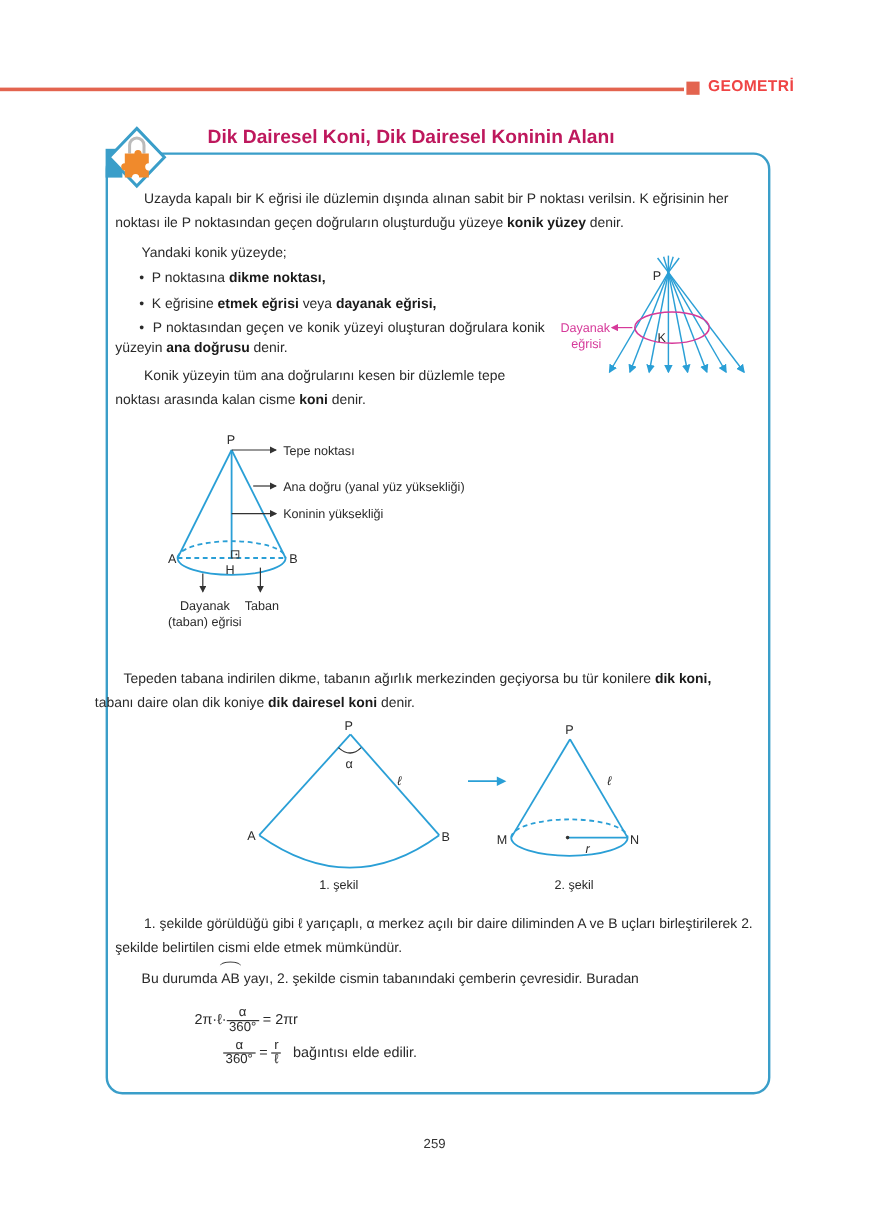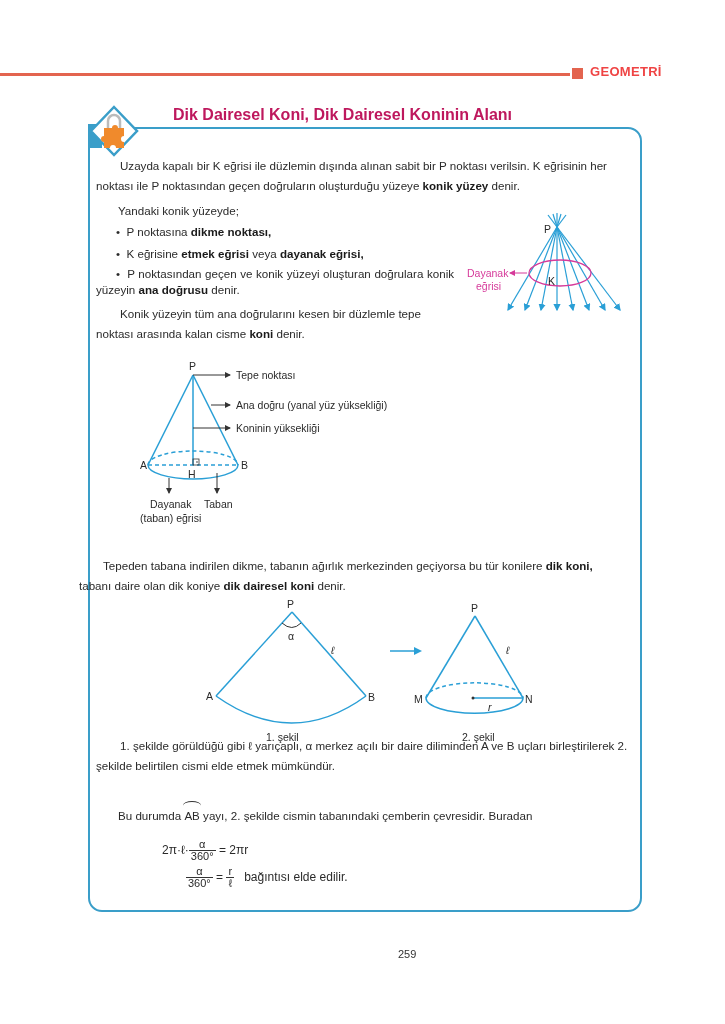--- a/index.html
+++ b/index.html
@@ -9,21 +9,21 @@
   .hdr-sq { position:absolute; left:572px; top:68px; width:11px; height:11px; background:#e3644f; }
   .hdr-title { position:absolute; left:590px; top:64px; font-size:13px; font-weight:bold; color:#ef4444; letter-spacing:0.3px; }
   .box { position:absolute; left:88px; top:127px; width:550px; height:781px; border:2px solid #3a9ec9; border-radius:14px; }
   .section-title { position:absolute; left:145px; top:106px; font-size:16px; font-weight:bold; color:#be185d;margin-left:28px; }
   .icon-wrap { position:absolute; left:82px; top:104px; width:60px; height:58px; }
   .txt { position:absolute; font-size:11.6px; line-height:17px; color:#2a2a2a; }
   .txt b { font-weight:bold; color:#1a1a1a; }
   .ind { text-indent:24px; }
   .diagram { position:absolute; }
   .lbl { font-family:"Liberation Sans", sans-serif; font-size:10.5px; fill:#2a2a2a; }
-  .pagenum { position:absolute; left:353px; top:948px; font-size:11px; color:#333;margin-left:45px; }
+  .pagenum { position:absolute; left:353px; top:948px; font-size:11px; color:#333; }
   .frac { display:inline-block; vertical-align:middle; text-align:center; font-size:11px; line-height:11px; }
   .frac .num { display:block; border-bottom:1px solid #333; padding:0 2px; }
   .frac .den { display:block; padding:0 2px; }
   .math { position:absolute; font-size:12px; color:#2a2a2a;margin-left:48px; }
 </style>
 </head>
 <body>
 
 <div class="hdr-line"></div>
 <div class="hdr-sq"></div>
@@ -159,21 +159,21 @@
   </g>
   <circle cx="73" cy="108" r="1.5" fill="#333"></circle>
   <text class="lbl" x="71" y="22">P</text>
   <text class="lbl" x="106" y="64" style="font-style:italic">ℓ</text>
   <text class="lbl" x="14" y="113">M</text>
   <text class="lbl" x="125" y="113">N</text>
   <text class="lbl" x="88" y="121" style="font-style:italic">r</text>
   <text class="lbl" x="62" y="151">2. şekil</text>
 </svg>
 
-<div class="txt ind" style="left:96px; top:736px; width:540px; line-height:20px;">1. şekilde görüldüğü gibi ℓ yarıçaplı, α merkez açılı bir daire diliminden A ve B uçları birleştirilerek 2. şekilde belirtilen cismi elde etmek mümkündür.</div>
+<div class="txt ind" style="left:96px; top:760px; width:540px; line-height:20px;">1. şekilde görüldüğü gibi ℓ yarıçaplı, α merkez açılı bir daire diliminden A ve B uçları birleştirilerek 2. şekilde belirtilen cismi elde etmek mümkündür.</div>
 <div class="txt" style="left:118px; top:807px;">
   <span>Bu durumda </span><span style="position:relative; display:inline-block;"><span style="position:absolute; left:-1px; top:-6px; width:18px; height:8px; border-top:1px solid #333; border-radius:50% 50% 0 0;"></span><span>AB</span></span><span> yayı, 2. şekilde cismin tabanındaki çemberin çevresidir. Buradan</span>
 </div>
 
 <div class="math" style="left:114px; top:839px;">
   <span>2π·ℓ·</span><span class="frac"><span class="num">α</span><span class="den">360°</span></span>
   <span>= 2πr</span>
 </div>
 <div class="math" style="left:138px; top:866px;">
   <span class="frac"><span class="num">α</span><span class="den">360°</span></span>

